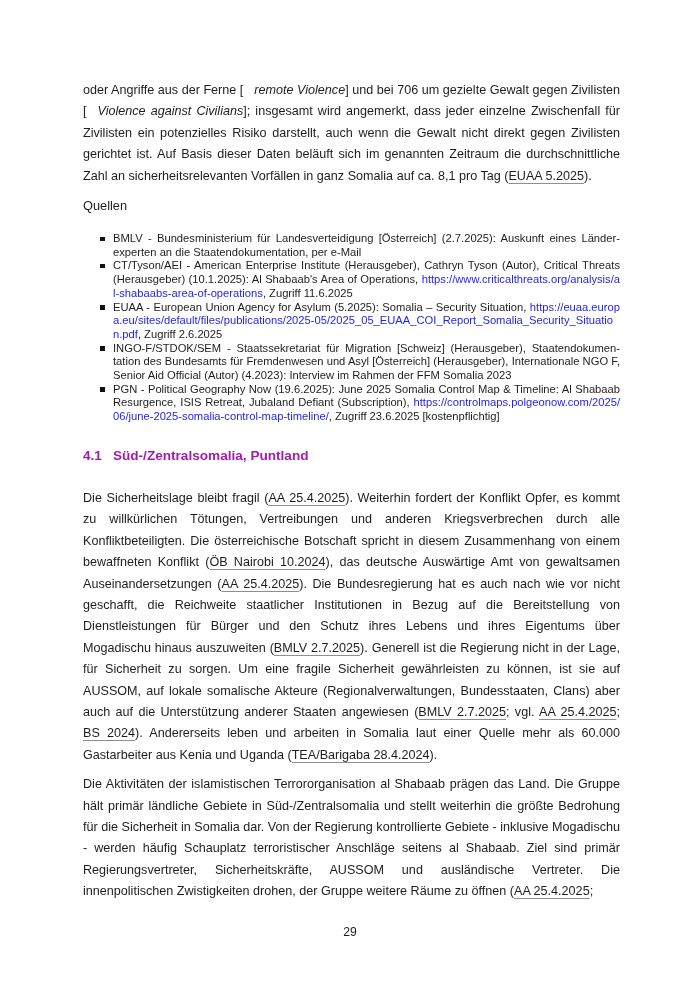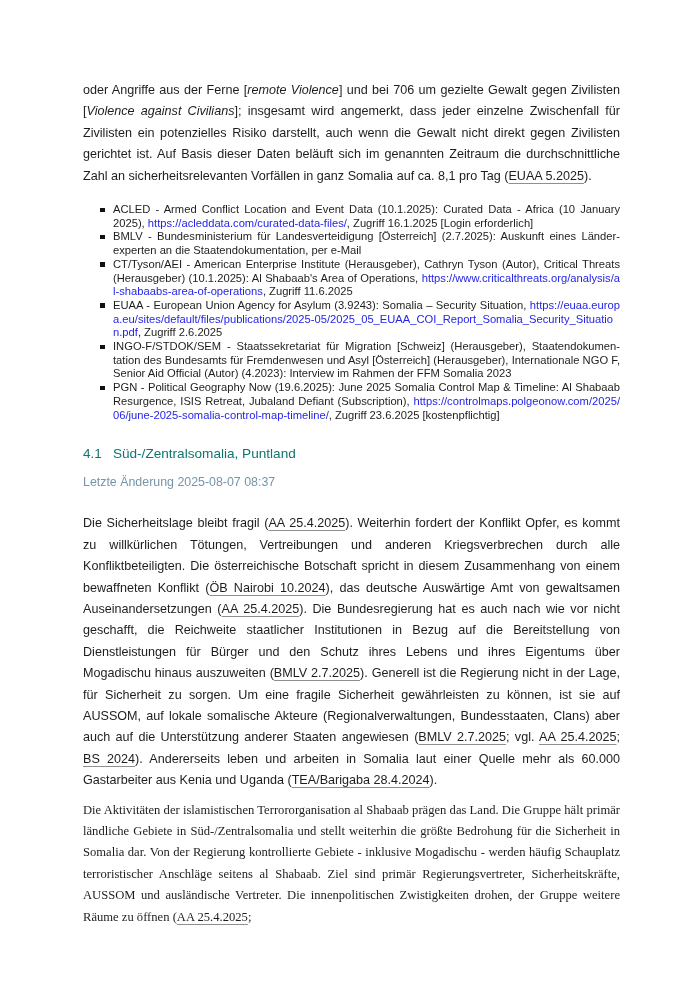--- a/index.html
+++ b/index.html
@@ -47,37 +47,37 @@
   }
   li.source .bullet {
     position: absolute;
     left: 0;
     top: 4.5px;
     width: 4.5px;
     height: 4.5px;
     background: #111111;
   }
   .section-heading {
-    margin: 23px 0 12px 0;
+    margin: 23px 0 4px 0;
     font-size: 13.6px;
     line-height: 18px;
-    font-weight: normal;
-    color: #0f766e;
+    font-weight: bold;
+    color: #a21caf;
   }
   .section-heading .section-number { display: inline-block; margin-right: 11px; }
   .last-change {
     margin-top: 2px;
     font-size: 12.4px;
     line-height: 15px;
     color: #7595a9;
   }
   .sect-para-first { margin-top: 23px; }
-  .sect-para-next  { margin-top: 8px; font-family: Liberation Serif, serif; }
+  .sect-para-next  { margin-top: 8px; }
   .seg-plain { }
-  .seg-italic { font-style: italic; }
+  .seg-italic { font-style: italic; padding-left: 11px; }
   .seg-citation {
     text-decoration: underline;
     text-decoration-color: #8f8f8f;
     text-decoration-thickness: 1px;
     text-underline-offset: 2.5px;
   }
   .seg-link {
     color: #2424e8;
     word-break: break-all;
   }
@@ -92,47 +92,45 @@
   }
 </style>
 </head>
 <body>
 
 <div class="page">
   <div class="content">
 
     <p class="body-text"><span class="seg-plain">oder Angriffe aus der Ferne [</span><span class="seg-italic">remote Violence</span><span class="seg-plain">] und bei 706 um gezielte Gewalt gegen Zivilisten [</span><span class="seg-italic">Violence against Civilians</span><span class="seg-plain">]; insgesamt wird angemerkt, dass jeder einzelne Zwischenfall für Zivilisten ein potenzielles Risiko darstellt, auch wenn die Gewalt nicht direkt gegen Zivilisten gerichtet ist. Auf Basis dieser Daten beläuft sich im genannten Zeitraum die durchschnittliche Zahl an sicherheitsrelevanten Vorfällen in ganz Somalia auf ca. 8,1 pro Tag (</span><span class="seg-citation">EUAA 5.2025</span><span class="seg-plain">).</span></p>
 
+    <p class="quellen-heading">Quellen</p>
 
     <ul class="sources">
-      <li class="source">
-        <span class="bullet"></span><span><span class="seg-plain">ACLED - Armed Conflict Location and Event Data (10.1.2025): Curated Data - Africa (10 January 2025), </span><span class="seg-link">https://acleddata.com/curated-data-files/</span><span class="seg-plain">, Zugriff 16.1.2025 [Login erforderlich]</span></span>
-      </li>
       <li class="source">
         <span class="bullet"></span><span><span class="seg-plain">BMLV - Bundesministerium für Landesverteidigung [Österreich] (2.7.2025): Auskunft eines Länder­experten an die Staatendokumentation, per e-Mail</span></span>
       </li>
       <li class="source">
         <span class="bullet"></span><span><span class="seg-plain">CT/Tyson/AEI - American Enterprise Institute (Herausgeber), Cathryn Tyson (Autor), Critical Threats (Herausgeber) (10.1.2025): Al Shabaab's Area of Operations, </span><span class="seg-link">https://www.criticalthreats.org/analysis/al-shabaabs-area-of-operations</span><span class="seg-plain">, Zugriff 11.6.2025</span></span>
       </li>
       <li class="source">
-        <span class="bullet"></span><span><span class="seg-plain">EUAA - European Union Agency for Asylum (3.9243): Somalia – Security Situation, </span><span class="seg-link">https://euaa.europa.eu/sites/default/files/publications/2025-05/2025_05_EUAA_COI_Report_Somalia_Security_Situation.pdf</span><span class="seg-plain">, Zugriff 2.6.2025</span></span>
+        <span class="bullet"></span><span><span class="seg-plain">EUAA - European Union Agency for Asylum (5.2025): Somalia – Security Situation, </span><span class="seg-link">https://euaa.europa.eu/sites/default/files/publications/2025-05/2025_05_EUAA_COI_Report_Somalia_Security_Situation.pdf</span><span class="seg-plain">, Zugriff 2.6.2025</span></span>
       </li>
       <li class="source">
         <span class="bullet"></span><span><span class="seg-plain">INGO-F/STDOK/SEM - Staatssekretariat für Migration [Schweiz] (Herausgeber), Staatendokumen­tation des Bundesamts für Fremdenwesen und Asyl [Österreich] (Herausgeber), Internationale NGO F, Senior Aid Official (Autor) (4.2023): Interview im Rahmen der FFM Somalia 2023</span></span>
       </li>
       <li class="source">
         <span class="bullet"></span><span><span class="seg-plain">PGN - Political Geography Now (19.6.2025): June 2025 Somalia Control Map &amp; Timeline: Al Shabaab Resurgence, ISIS Retreat, Jubaland Defiant (Subscription), </span><span class="seg-link">https://controlmaps.polgeonow.com/2025/06/june-2025-somalia-control-map-timeline/</span><span class="seg-plain">, Zugriff 23.6.2025 [kostenpflichtig]</span></span>
       </li>
     </ul>
 
     <h2 class="section-heading">
       <span class="section-number">4.1</span><span>Süd-/Zentralsomalia, Puntland</span>
     </h2>
 
-    <div class="last-change">Letzte Änderung 2025-08-07 08:37</div>
 
     <p class="body-text sect-para-first"><span class="seg-plain">Die Sicherheitslage bleibt fragil (</span><span class="seg-citation">AA 25.4.2025</span><span class="seg-plain">). Weiterhin fordert der Konflikt Opfer, es kommt zu willkürlichen Tötungen, Vertreibungen und anderen Kriegsverbrechen durch alle Konfliktbetei­ligten. Die österreichische Botschaft spricht in diesem Zusammenhang von einem bewaffneten Konflikt (</span><span class="seg-citation">ÖB Nairobi 10.2024</span><span class="seg-plain">), das deutsche Auswärtige Amt von gewaltsamen Auseinander­setzungen (</span><span class="seg-citation">AA 25.4.2025</span><span class="seg-plain">). Die Bundesregierung hat es auch nach wie vor nicht geschafft, die Reichweite staatlicher Institutionen in Bezug auf die Bereitstellung von Dienstleistungen für Bür­ger und den Schutz ihres Lebens und ihres Eigentums über Mogadischu hinaus auszuweiten (</span><span class="seg-citation">BMLV 2.7.2025</span><span class="seg-plain">). Generell ist die Regierung nicht in der Lage, für Sicherheit zu sorgen. Um eine fragile Sicherheit gewährleisten zu können, ist sie auf AUSSOM, auf lokale somalische Akteure (Regionalverwaltungen, Bundesstaaten, Clans) aber auch auf die Unterstützung an­derer Staaten angewiesen (</span><span class="seg-citation">BMLV 2.7.2025</span><span class="seg-plain">; vgl. </span><span class="seg-citation">AA 25.4.2025</span><span class="seg-plain">; </span><span class="seg-citation">BS 2024</span><span class="seg-plain">). Andererseits leben und arbeiten in Somalia laut einer Quelle mehr als 60.000 Gastarbeiter aus Kenia und Uganda (</span><span class="seg-citation">TEA/Barigaba 28.4.2024</span><span class="seg-plain">).</span></p>
 
     <p class="body-text sect-para-next"><span class="seg-plain">Die Aktivitäten der islamistischen Terrororganisation al Shabaab prägen das Land. Die Grup­pe hält primär ländliche Gebiete in Süd-/Zentralsomalia und stellt weiterhin die größte Bedro­hung für die Sicherheit in Somalia dar. Von der Regierung kontrollierte Gebiete - inklusive Mogadischu - werden häufig Schauplatz terroristischer Anschläge seitens al Shabaab. Ziel sind primär Regierungsvertreter, Sicherheitskräfte, AUSSOM und ausländische Vertreter. Die innenpolitischen Zwistigkeiten drohen, der Gruppe weitere Räume zu öffnen (</span><span class="seg-citation">AA 25.4.2025</span><span class="seg-plain">;</span></p>
 
   </div>
 
+  <div class="footer-pagenum">29</div>
 </div>
 
 </body></html>

